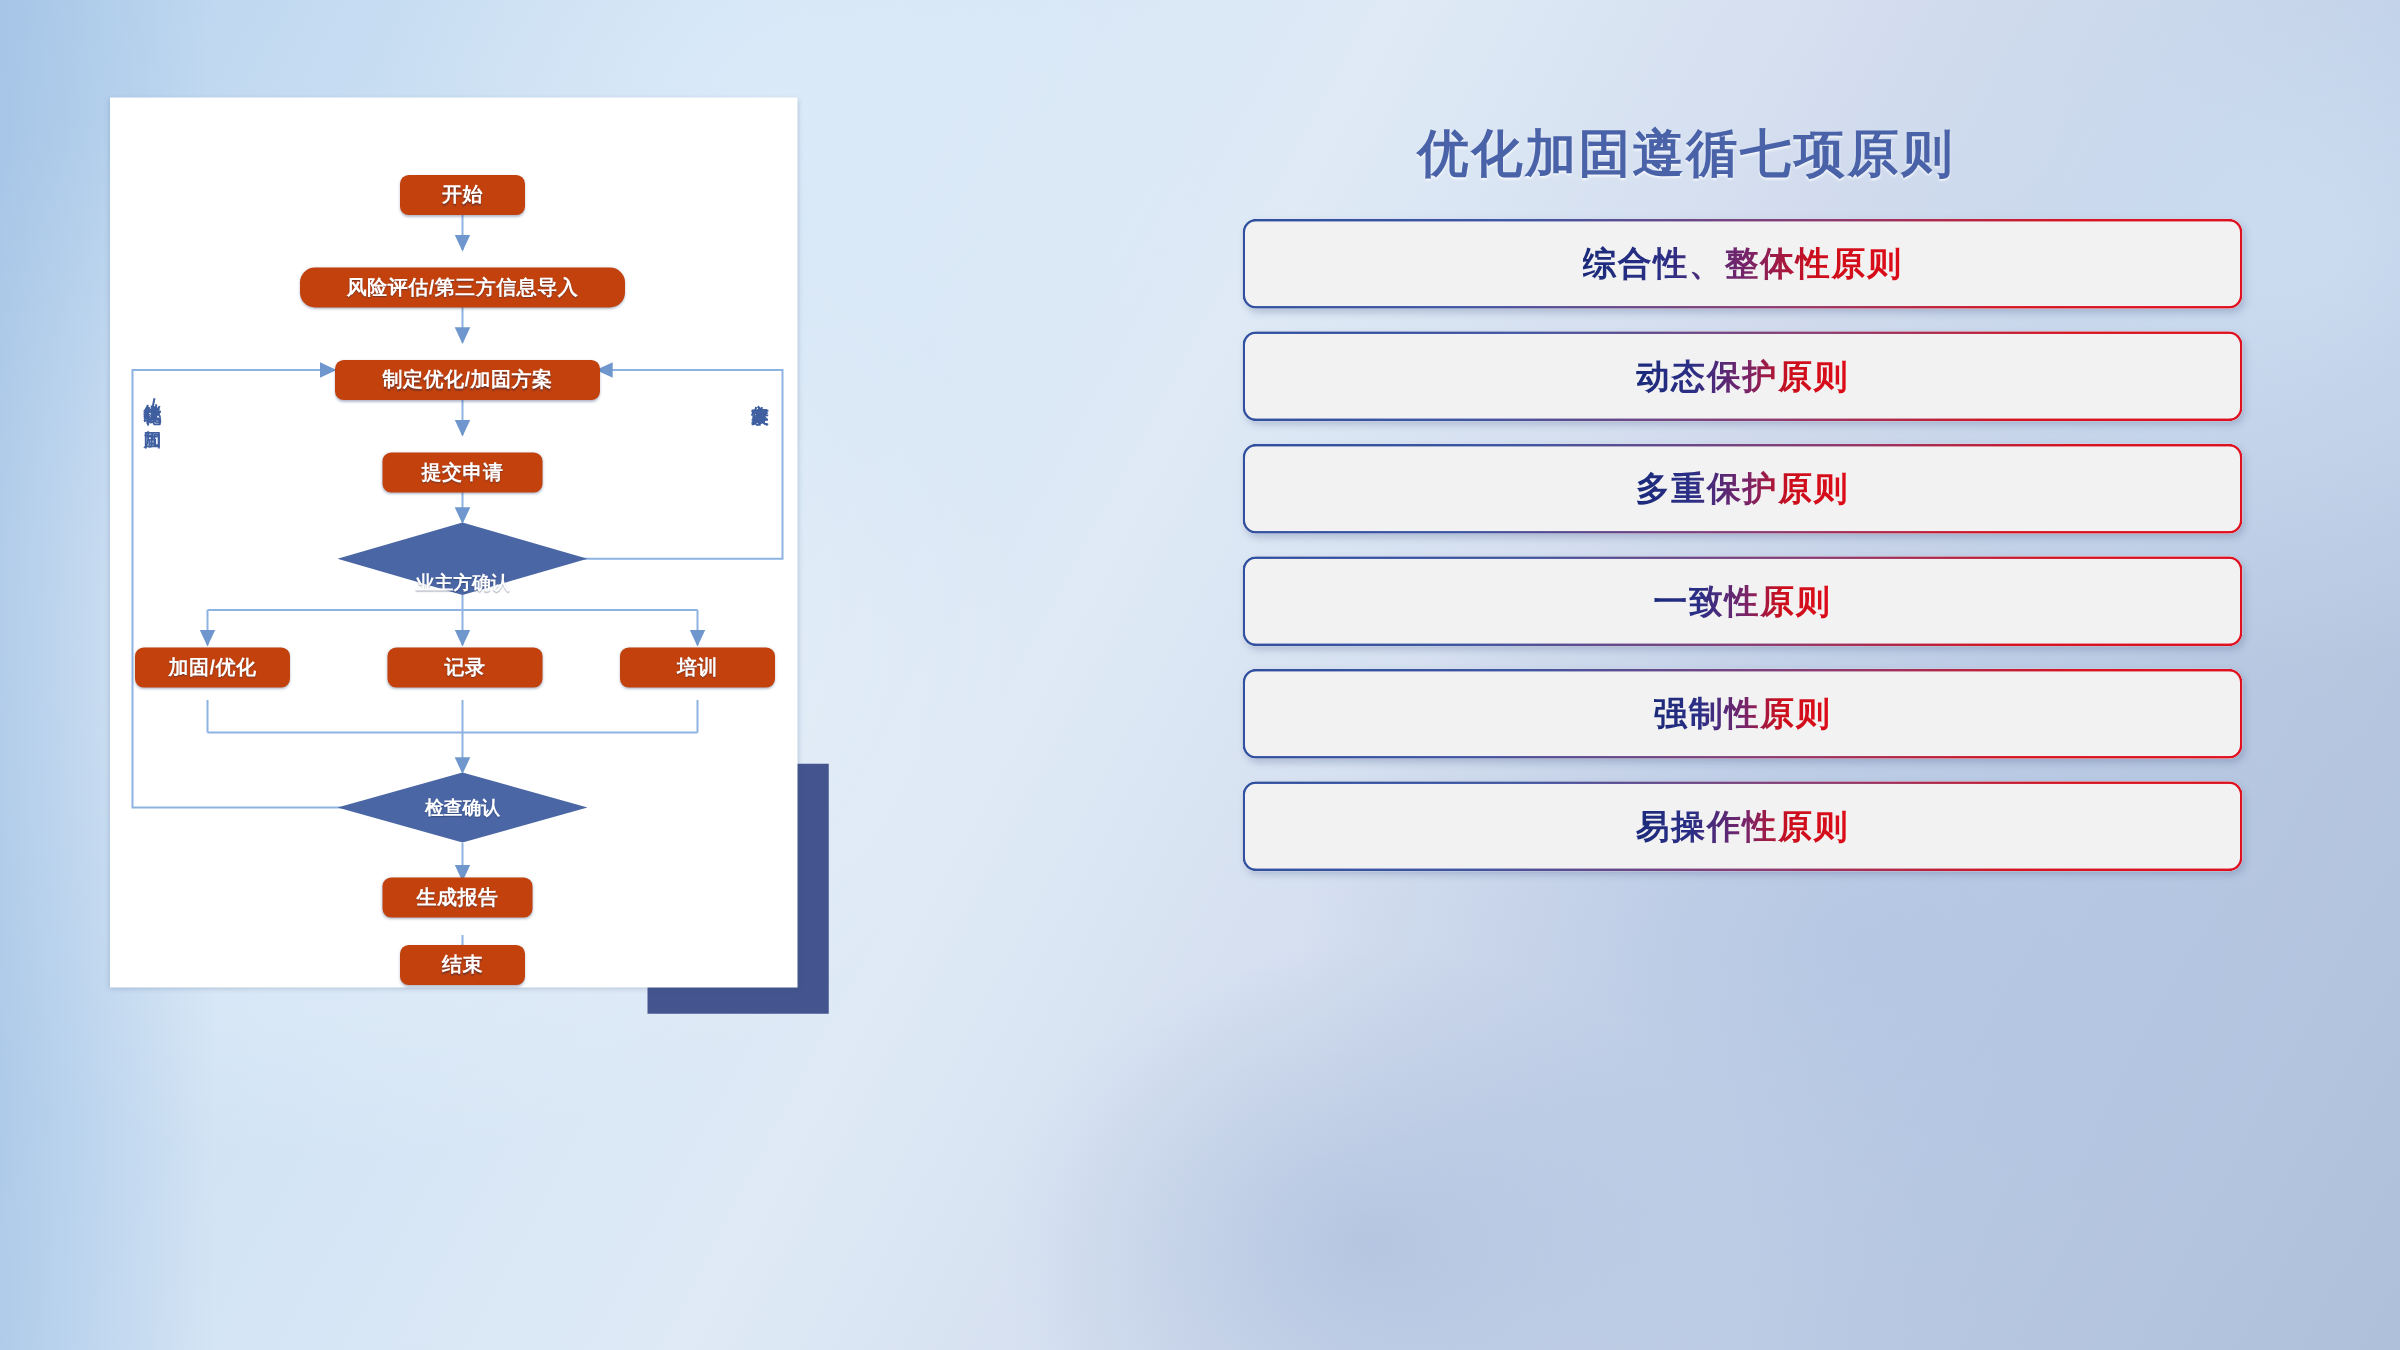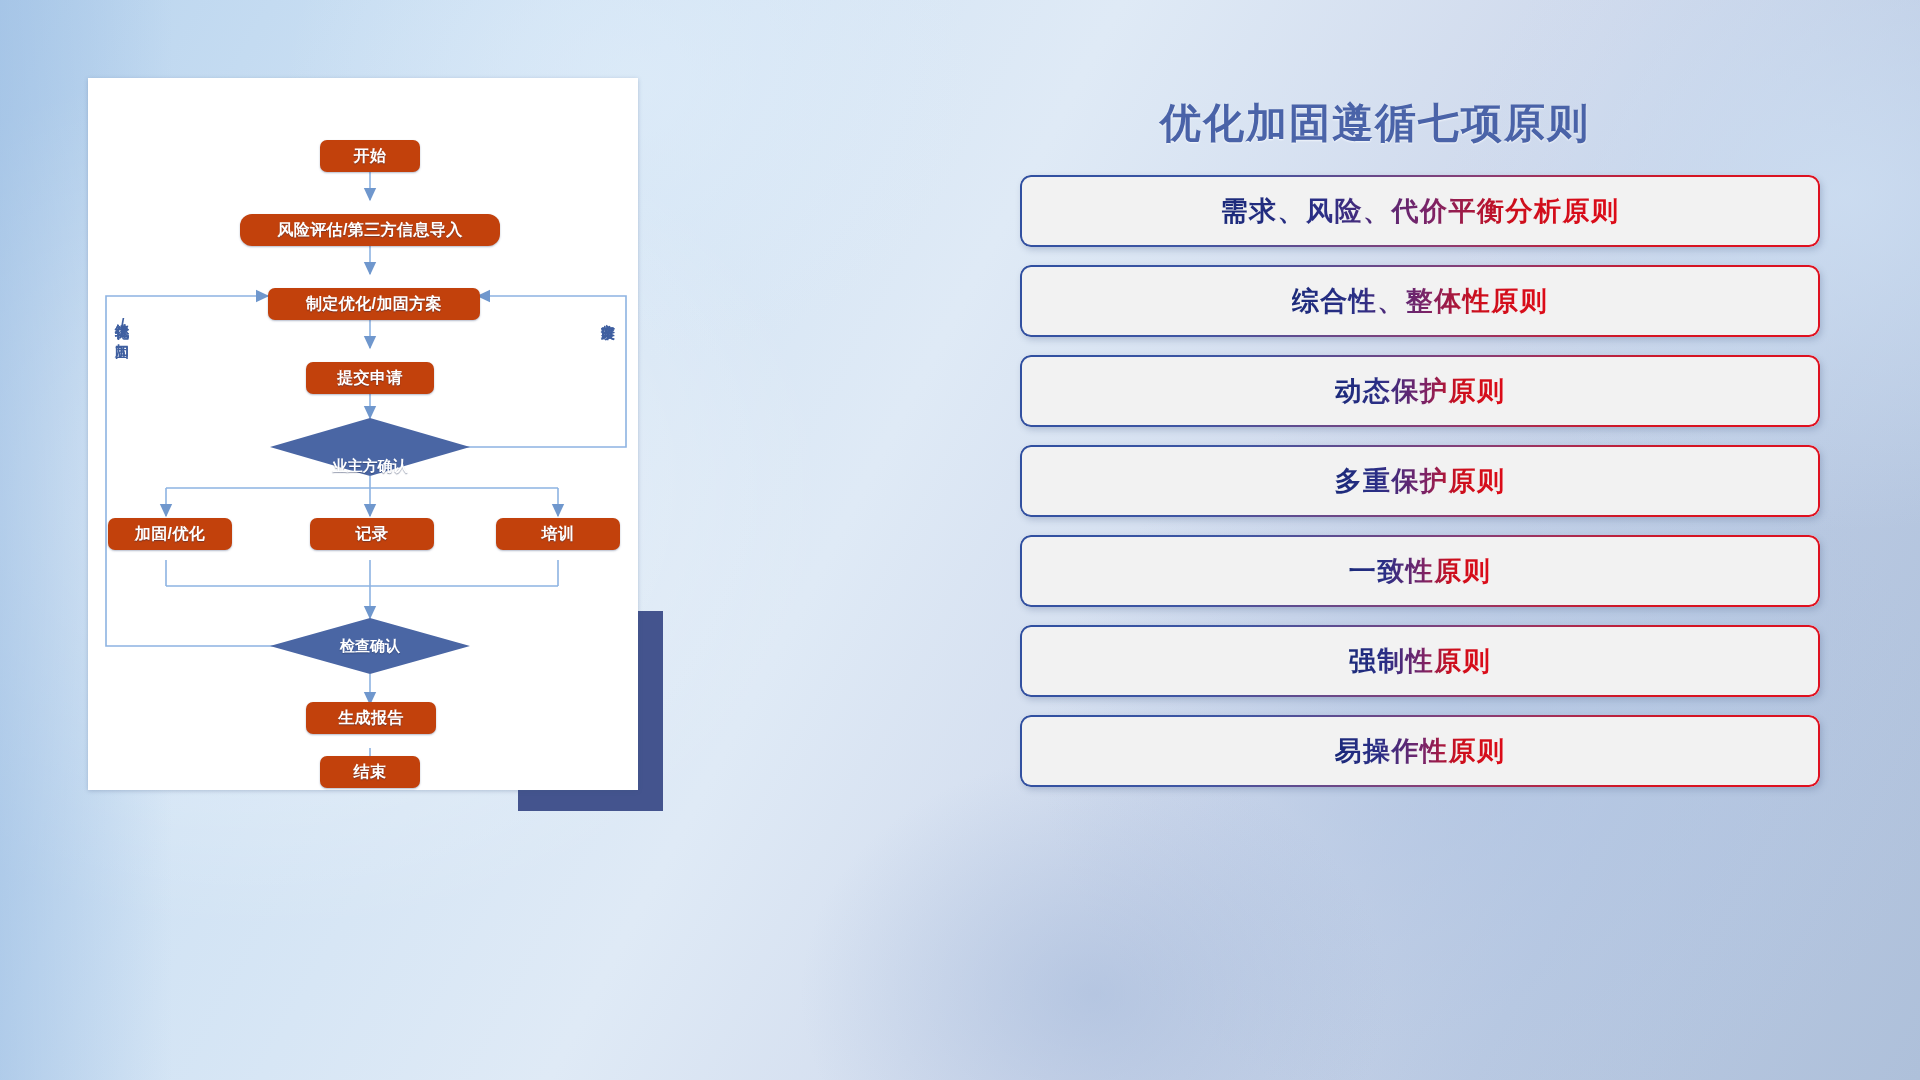--- a/index.html
+++ b/index.html
@@ -59,21 +59,21 @@
   .diamond span{position:relative;z-index:2;}
 
   .vlabel{
     position:absolute;z-index:4;
     color:#3f5fa0;font-weight:bold;font-size:14px;
     writing-mode:vertical-rl;text-orientation:upright;
     letter-spacing:1px;line-height:1.18;
   }
 
   
-  #right-panel{position:absolute;left:1020px;top:80px;width:820px;height:930px;z-index:5;text-align:center;}
+  #right-panel{position:absolute;left:994px;top:80px;width:820px;height:930px;z-index:5;text-align:center;}
   #right-title{
     position:absolute;left:140px;top:16px;
     font-size:41px;font-weight:bold;color:#4a63a8;
     letter-spacing:2px;
     text-shadow:0 1px 2px rgba(255,255,255,.75);
     white-space:nowrap;
   }
   #card-list{position:absolute;left:0;top:95px;width:800px;}
   .pcard{
     position:relative;
@@ -190,41 +190,38 @@
 
   <div class="node" style="left:408px;top:440px;width:124px;height:32px;font-size:16px;font-family:Liberation Serif, serif;">
     <span>培训</span>
   </div>
 
   <div class="diamond" style="left:182px;top:540px;width:200px;height:56px;font-size:15px;">
     <div class="dshape"></div>
     <span>检查确认</span>
   </div>
 
-  <div class="node" style="left:218px;top:624px;width:130px;height:32px;font-size:16px;">
+  <div class="node" style="left:218px;top:624px;width:120px;height:32px;font-size:16px;">
     <span>生成报告</span>
   </div>
 
   <div class="node" style="left:232px;top:678px;width:100px;height:32px;font-size:16px;">
     <span>结束</span>
   </div>
 
   <div class="vlabel" style="left:26px;top:234px;height:136px;">继续优化/加固</div>
 
   <div class="vlabel" style="left:512px;top:234px;height:104px;">方案修改</div>
 </div>
 
 <div id="right-panel">
   <div id="right-title">优化加固遵循七项原则</div>
 
   <div id="card-list">
     <div class="pcard">
-      <span>需求、风险、代价平衡分析原则</span>
-    </div>
-    <div class="pcard">
       <span>综合性、整体性原则</span>
     </div>
     <div class="pcard">
       <span>动态保护原则</span>
     </div>
     <div class="pcard">
       <span>多重保护原则</span>
     </div>
     <div class="pcard">
       <span>一致性原则</span>

